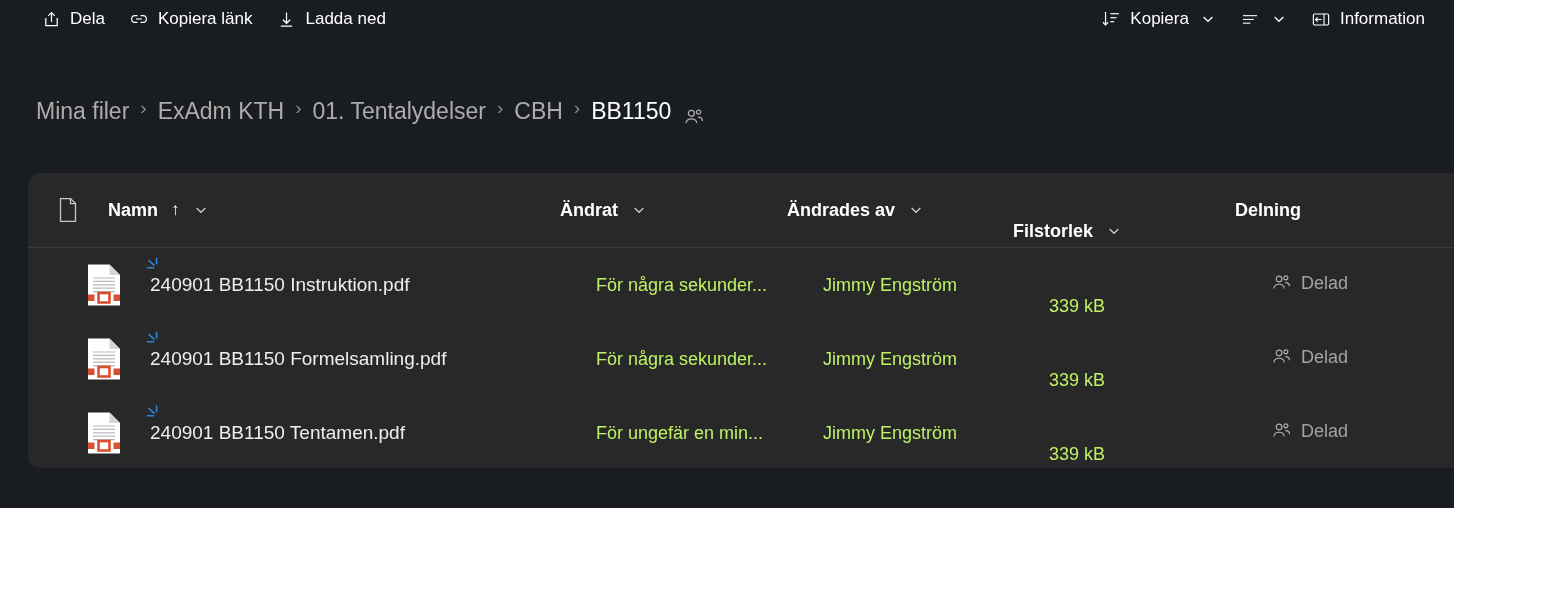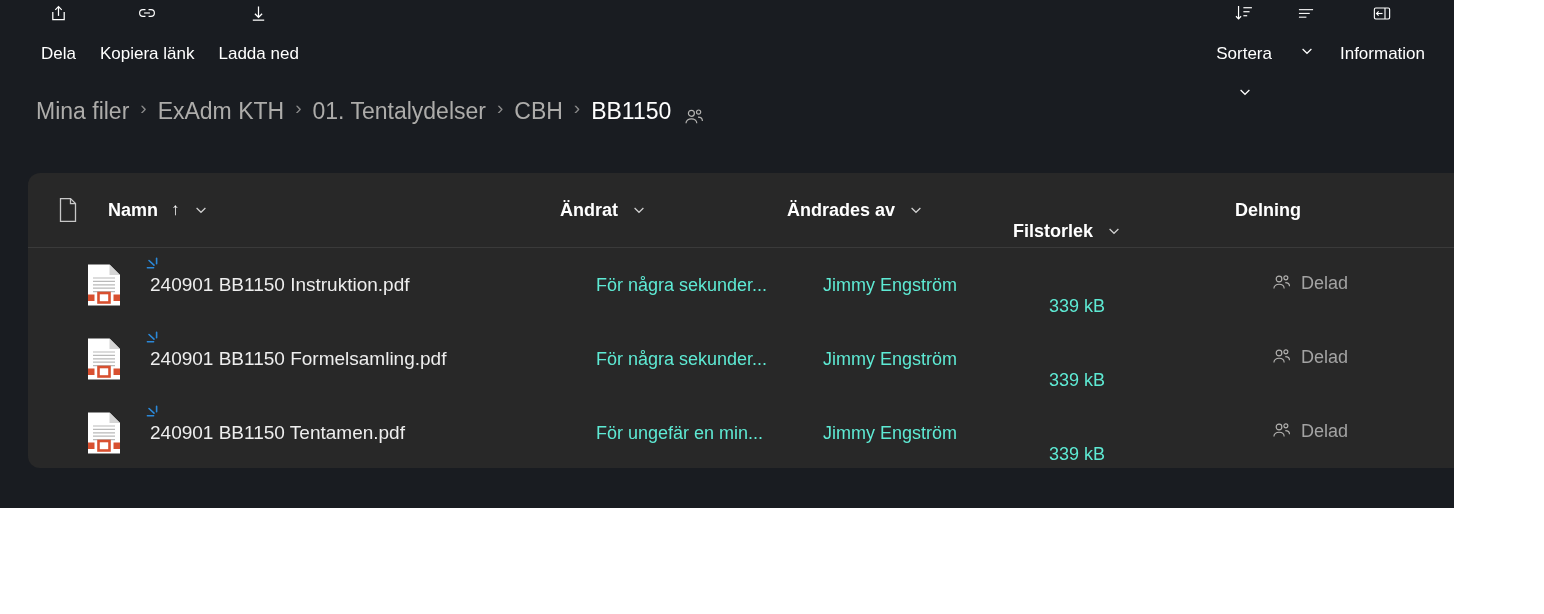--- a/index.html
+++ b/index.html
@@ -46,29 +46,28 @@
     right: 18px;
     top: 0;
     height: 38px;
     display: flex;
     align-items: center;
     gap: 2px;
   }
   .cmd-btn {
     display: flex;
     align-items: center;
-    gap: 21px;
+    gap: 9px;
     height: 32px;
     padding: 0 11px;
     border-radius: 4px;
     color: #ffffff;
     font-size: 17px;
     white-space: nowrap;
     cursor: default;
-    flex-direction: column;
   }
   .cmd-btn .ic {
     display: flex;
     align-items: center;
     justify-content: center;
     width: 20px;
     height: 20px;
     flex: 0 0 20px;
   }
   .chev {
@@ -179,21 +178,21 @@
     position: absolute;
     left: 2px;
     top: -17px;
     width: 16px;
     height: 16px;
   }
 
   .pdf-ic { width: 38px; height: 44px; }
   .doc-hdr-ic { width: 22px; height: 26px; }
 
-  .muted { color: #5eead4; white-space: nowrap; }
+  .muted { color: #bef264; white-space: nowrap; }
 
   .share-cell {
     display: flex;
     align-items: flex-start;
     gap: 9px;
     color: #a3a3a3;
     cursor: default;
   }
 </style>
 </head>
@@ -246,21 +245,21 @@
       <div class="cmd-btn">
         <span class="ic">
           <svg width="20" height="20" viewBox="0 0 22 22" fill="none" stroke="#ffffff" stroke-width="1.3">
             <path d="M5 3.3v14.2"></path>
             <path d="M2.2 14.6 5 17.6l2.8-3"></path>
             <path d="M10.3 5.2h9.4"></path>
             <path d="M10.3 9.6h6.8"></path>
             <path d="M10.3 14h4.2"></path>
           </svg>
         </span>
-        <span>Sortera</span>
+        <span>Kopiera</span>
         <span class="chev">
           <svg width="14" height="14" viewBox="0 0 14 14" fill="none" stroke="#ffffff" stroke-width="1.2">
             <path d="M2.6 5 7 9.3 11.4 5"></path>
           </svg>
         </span>
       </div>
 
       <div class="cmd-btn">
         <span class="ic">
           <svg width="22" height="20" viewBox="0 0 24 20" fill="none" stroke="#ffffff" stroke-width="1.3">

